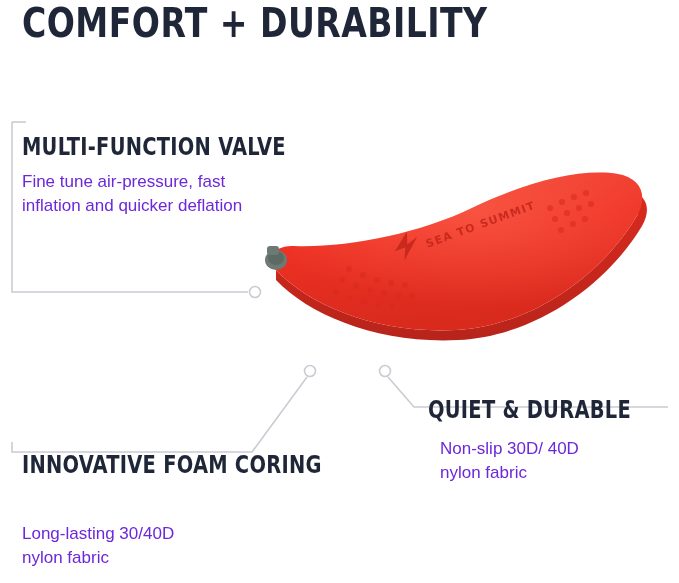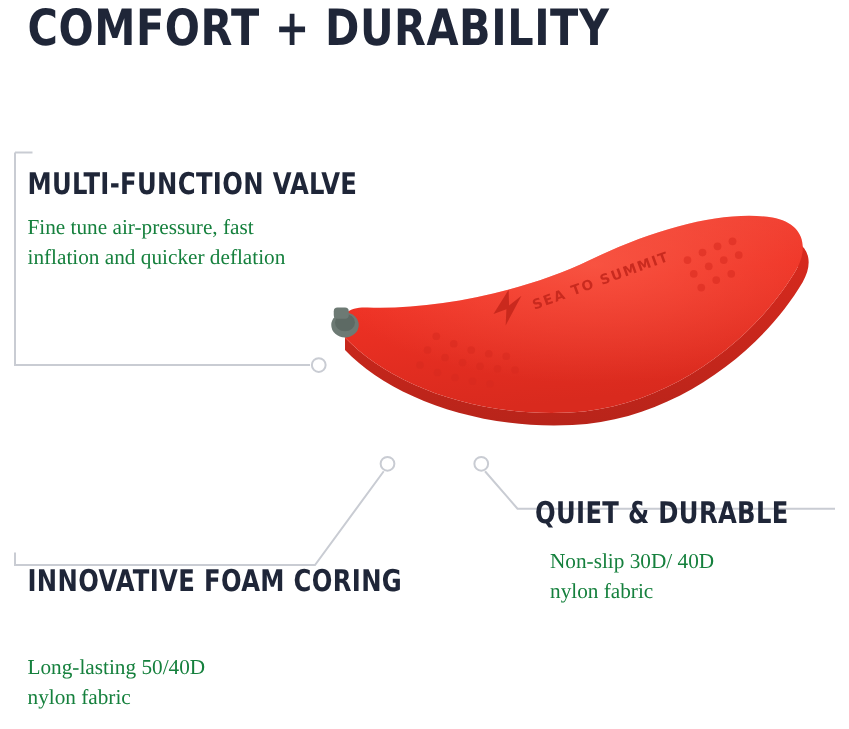--- a/index.html
+++ b/index.html
@@ -33,24 +33,24 @@
     font-size:24px;
     letter-spacing:0.3px;
     color:#1f2638;
     transform:scaleX(0.9);
     transform-origin:left top;
     white-space:nowrap;
     line-height:28px;
   }
   .callout-body{
     position:absolute;
-    font-family:Liberation Serif, serif;
+    font-family:Liberation Sans, sans-serif;
     font-size:17px;
     line-height:24px;
-    color:#15803d;
+    color:#6d28d9;
     white-space:pre-line;
   }
 
   
   svg.leaders{position:absolute;left:0;top:0;width:679px;height:583px;pointer-events:none;}
 
   
   .mat-wrap{position:absolute;left:250px;top:130px;width:420px;height:240px;}
 </style>
 </head>
@@ -148,16 +148,16 @@
   <div class="callout-title" style="left:22px; top:133px;">MULTI-FUNCTION VALVE</div>
   <div class="callout-body" style="left:22px; top:170px; width:330px;">Fine tune air-pressure, fast
 inflation and quicker deflation</div>
 
   <div class="callout-title" style="left:428px; top:396px;">QUIET &amp; DURABLE</div>
   <div class="callout-body" style="left:440px; top:437px; width:240px;">Non-slip 30D/ 40D
 nylon fabric</div>
 
   <div class="callout-title" style="left:22px; top:450px; line-height:30px;">INNOVATIVE
 FOAM CORING</div>
-  <div class="callout-body" style="left:22px; top:522px; width:260px;">Long-lasting 50/40D
+  <div class="callout-body" style="left:22px; top:522px; width:260px;">Long-lasting 30/40D
 nylon fabric</div>
 
 </div>
 
 </body></html>

